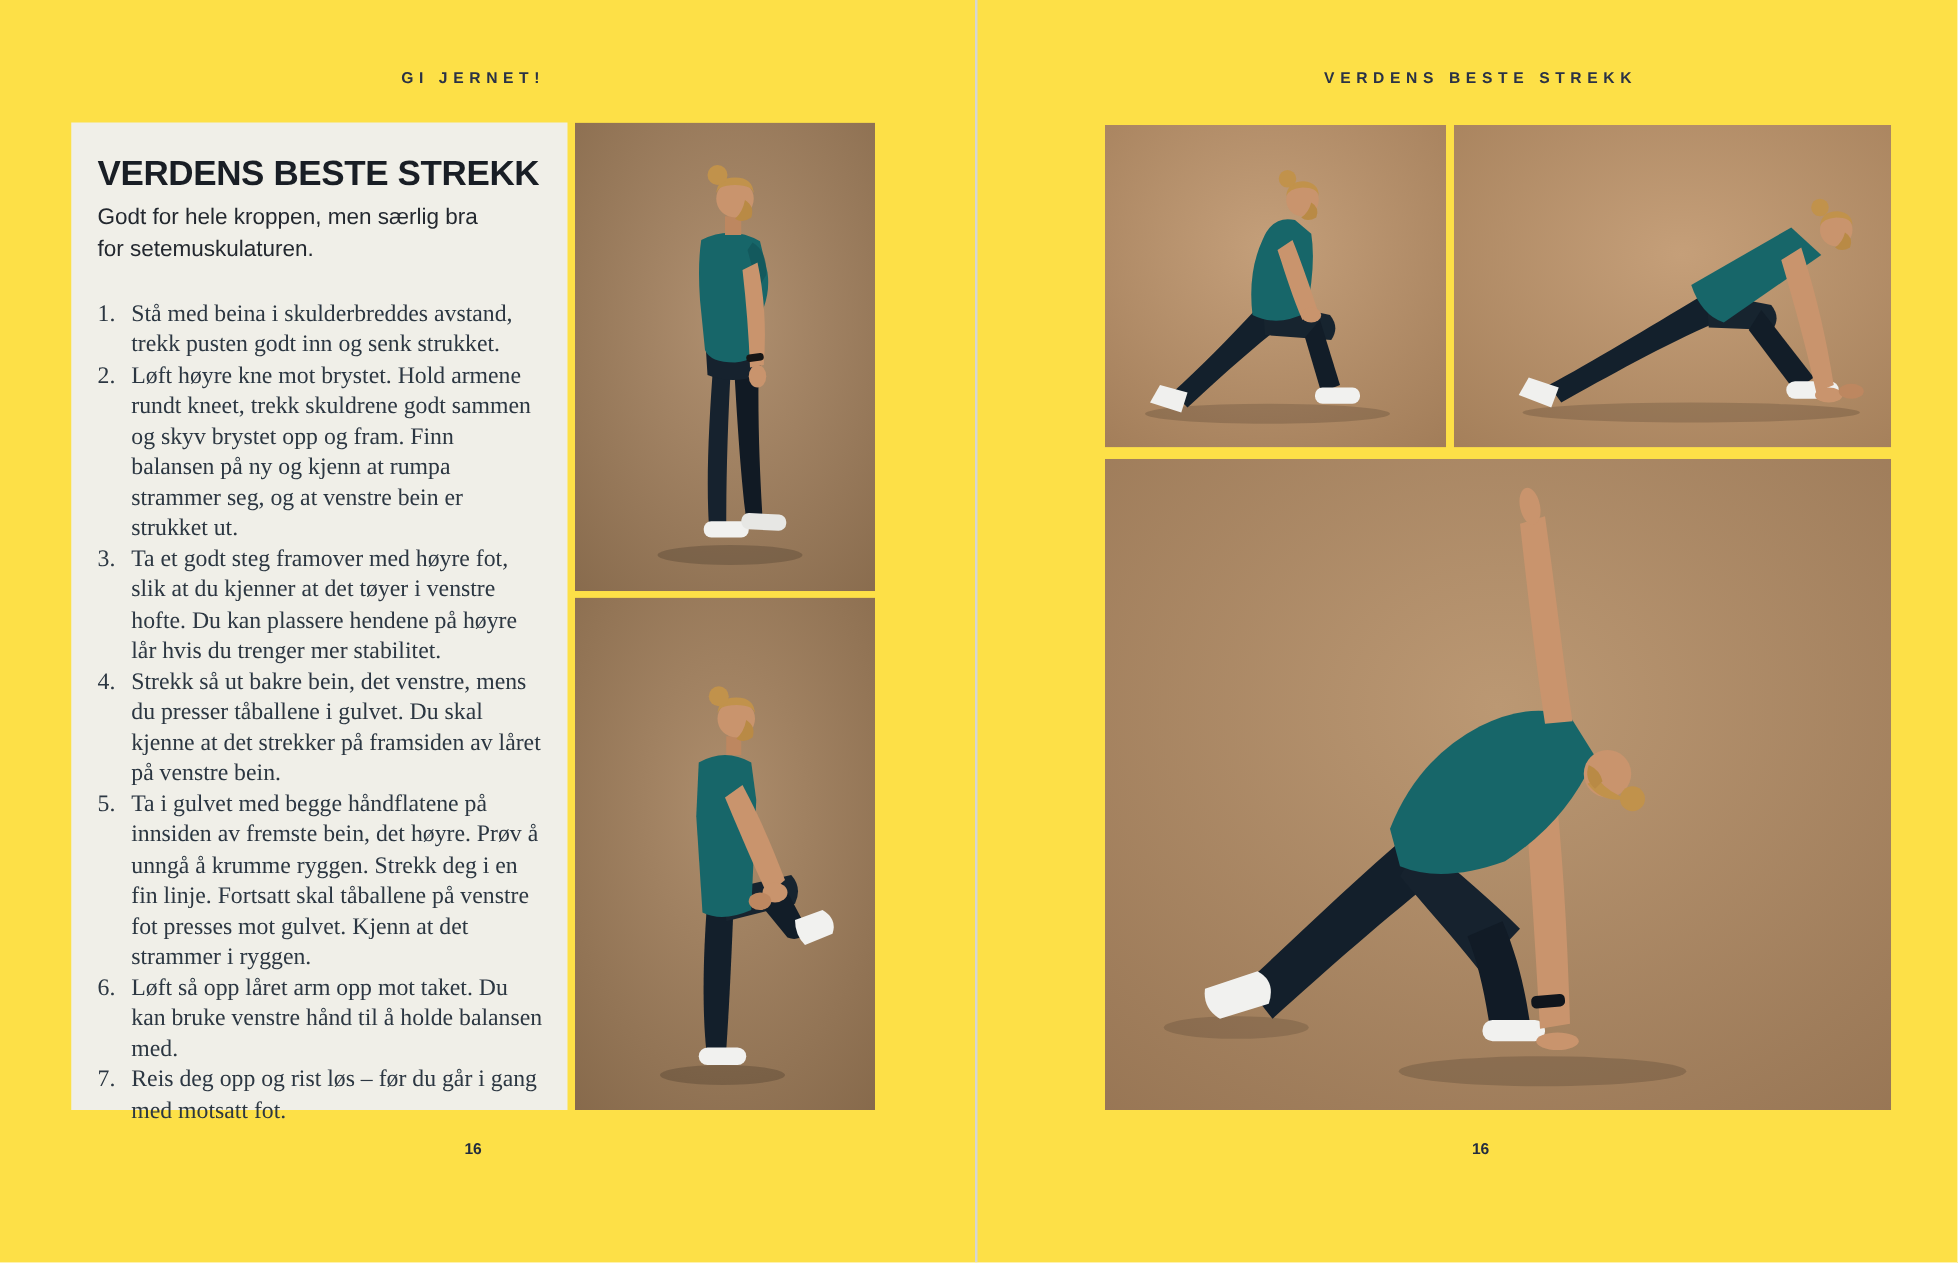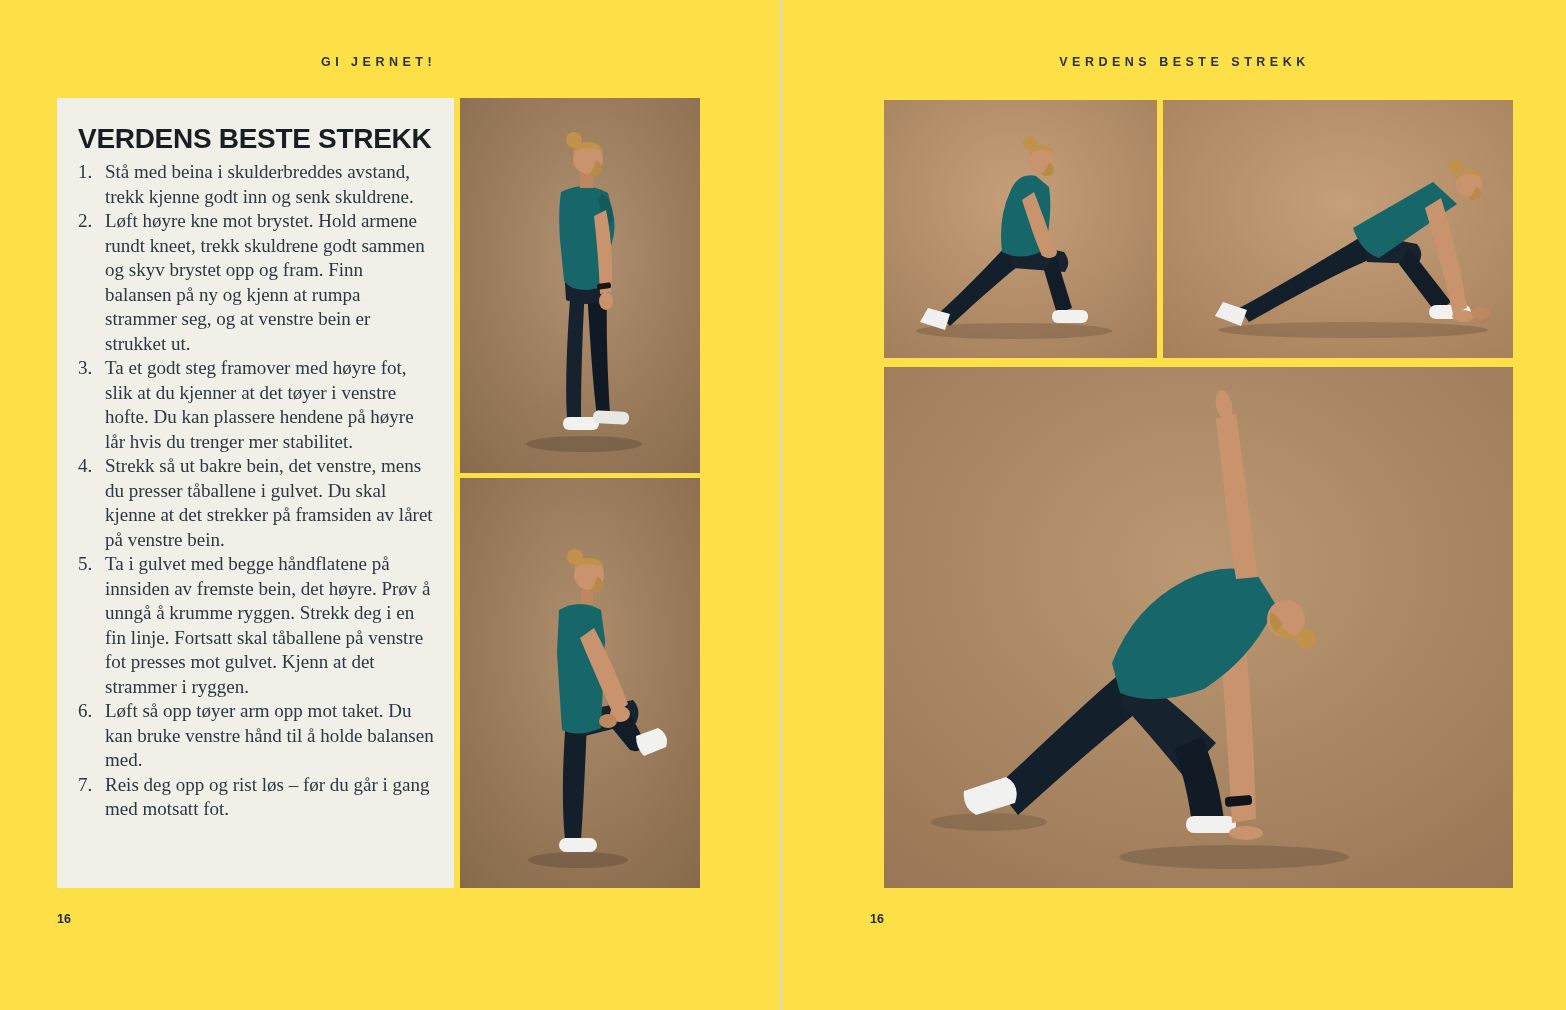--- a/index.html
+++ b/index.html
@@ -9,21 +9,21 @@
 
   .page{position:absolute;top:0;height:1010px;}
   .page-left{left:0;width:781px;}
   .page-right{left:783px;width:783px;}
 
   .running-head{position:absolute;top:55px;font-weight:bold;font-size:12.5px;
     letter-spacing:4.5px;color:#2a3245;text-align:center;}
   .rh-left{left:57px;width:643px;}
   .rh-right{left:87px;width:629px;}
 
-  .page-num{position:absolute;top:912px;font-weight:bold;font-size:12.5px;color:#232c3e;text-align:left;}
+  .page-num{position:absolute;top:912px;font-weight:bold;font-size:12.5px;color:#232c3e;text-align:center;}
   .pn-left{left:57px;width:643px;}
   .pn-right{left:87px;width:629px;}
 
   .info-box{position:absolute;left:57px;top:98px;width:397px;height:790px;background:#f0efe8;
     box-sizing:border-box;padding:26px 20px 0 21px;}
   .box-title{margin:0 0 7px 0;font-family:"Liberation Sans",sans-serif;font-weight:bold;
     font-size:28px;line-height:1.05;letter-spacing:-0.3px;color:#191e25;}
   .box-intro{margin:0 0 27px 0;max-width:330px;font-size:18px;line-height:1.45;color:#23282f;}
   .steps{list-style:none;margin:0;padding:0;font-family:"Liberation Serif",serif;
     font-size:19px;line-height:24.5px;color:#2c3742;}
@@ -48,44 +48,45 @@
 </head>
 <body>
 
 <div class="spread">
 
   <div class="page page-left">
     <div class="running-head rh-left">GI JERNET!</div>
 
     <div class="info-box">
       <h1 class="box-title">VERDENS BESTE STREKK</h1>
+      <p class="box-intro">Godt for hele kroppen, men særlig bra for setemuskulaturen.</p>
       <ol class="steps">
           <li>
             <span class="num">1.</span>
-            <span class="txt">Stå med beina i skulderbreddes avstand, trekk kjenne godt inn og senk skuldrene.</span>
+            <span class="txt">Stå med beina i skulderbreddes avstand, trekk pusten godt inn og senk strukket.</span>
           </li>
           <li>
             <span class="num">2.</span>
             <span class="txt">Løft høyre kne mot brystet. Hold armene rundt kneet, trekk skuldrene godt sammen og skyv brystet opp og fram. Finn balansen på ny og kjenn at rumpa strammer seg, og at venstre bein er strukket ut.</span>
           </li>
           <li>
             <span class="num">3.</span>
             <span class="txt">Ta et godt steg framover med høyre fot, slik at du kjenner at det tøyer i venstre hofte. Du kan plassere hendene på høyre lår hvis du trenger mer stabilitet.</span>
           </li>
           <li>
             <span class="num">4.</span>
             <span class="txt">Strekk så ut bakre bein, det venstre, mens du presser tåballene i gulvet. Du skal kjenne at det strekker på framsiden av låret på venstre bein.</span>
           </li>
           <li>
             <span class="num">5.</span>
             <span class="txt">Ta i gulvet med begge håndflatene på innsiden av fremste bein, det høyre. Prøv å unngå å krumme ryggen. Strekk deg i en fin linje. Fortsatt skal tåballene på venstre fot presses mot gulvet. Kjenn at det strammer i ryggen.</span>
           </li>
           <li>
             <span class="num">6.</span>
-            <span class="txt">Løft så opp tøyer arm opp mot taket. Du kan bruke venstre hånd til å holde balansen med.</span>
+            <span class="txt">Løft så opp låret arm opp mot taket. Du kan bruke venstre hånd til å holde balansen med.</span>
           </li>
           <li>
             <span class="num">7.</span>
             <span class="txt">Reis deg opp og rist løs – før du går i gang med motsatt fot.</span>
           </li>
         </ol>
     </div>
 
     <figure class="photo lphoto-1">
       <svg viewBox="0 0 240 375" preserveAspectRatio="none">

